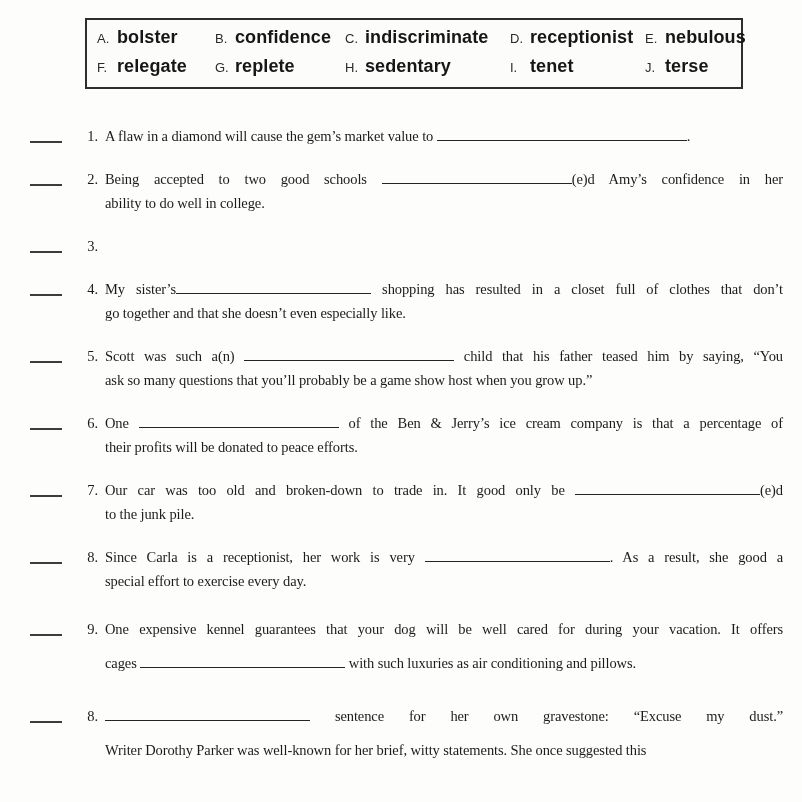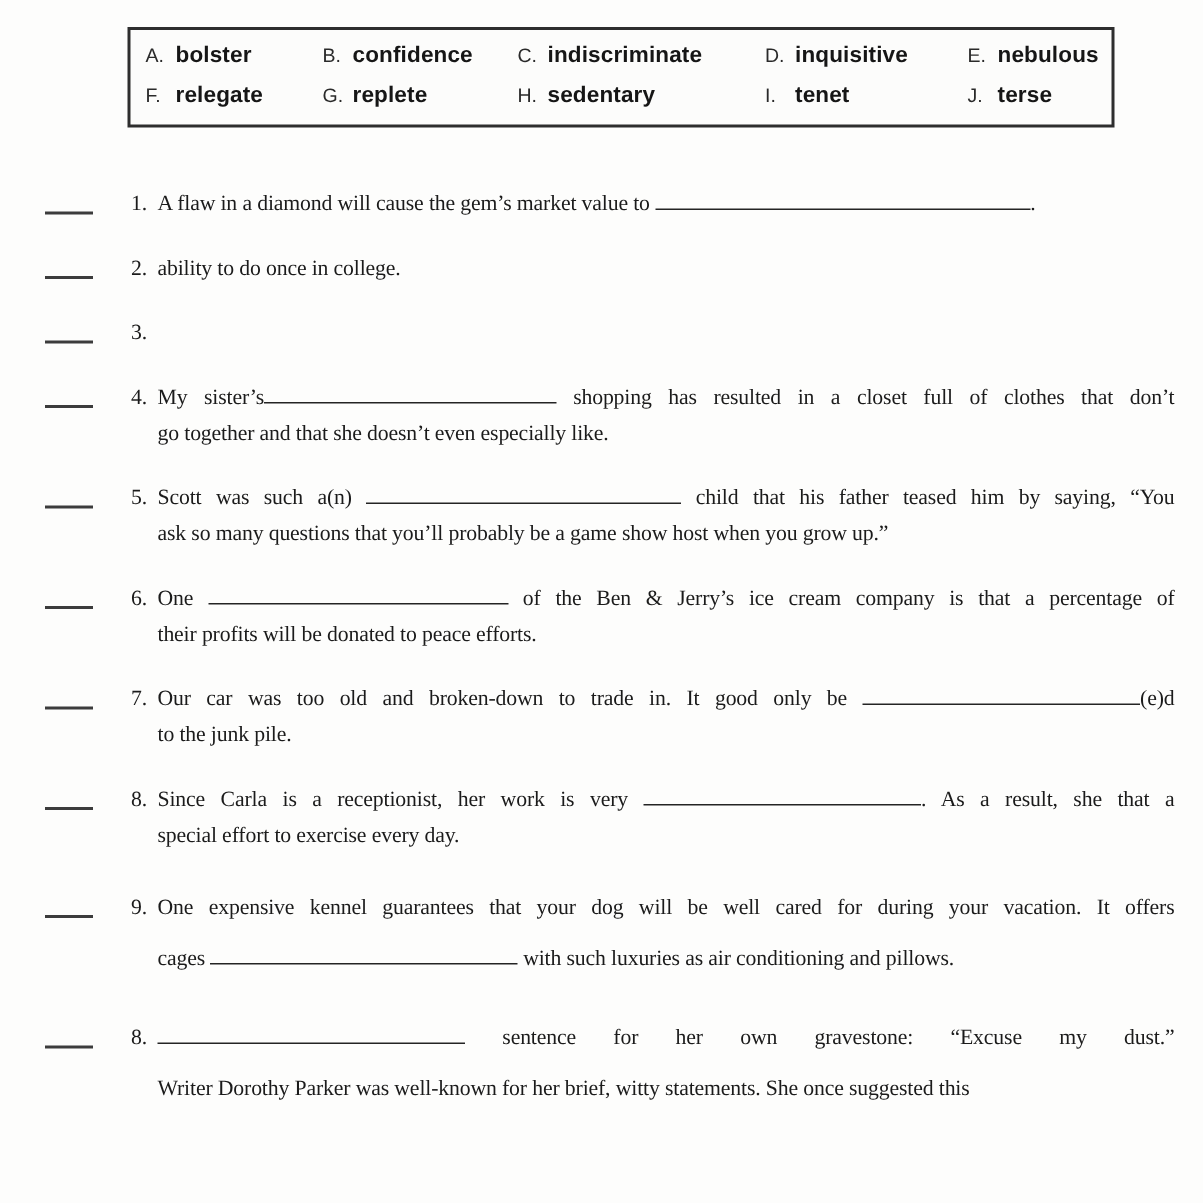--- a/index.html
+++ b/index.html
@@ -27,21 +27,21 @@
     row-gap:1px;
   }
   .wb-item{display:flex;align-items:baseline;line-height:26px;white-space:nowrap;}
   .wb-letter{
     font-family:"Liberation Sans", sans-serif;
     font-size:13px;color:#2a2a2a;
     width:20px;flex:none;
   }
   .wb-word{
     font-family:"Liberation Sans", sans-serif;
-    font-weight:bold;font-size:15px;
+    font-weight:bold;font-size:18px;
     letter-spacing:.1px;color:#161616;
   }
   
   .questions{position:absolute;left:0;top:124px;width:802px;}
   .question{
     display:flex;align-items:flex-start;
     padding-left:30px;
     margin-bottom:19px;
     font-size:14.5px;
     line-height:24px;
@@ -79,21 +79,21 @@
         <div class="wb-item">
           <span class="wb-letter">B.</span>
           <span class="wb-word">confidence</span>
         </div>
         <div class="wb-item">
           <span class="wb-letter">C.</span>
           <span class="wb-word">indiscriminate</span>
         </div>
         <div class="wb-item">
           <span class="wb-letter">D.</span>
-          <span class="wb-word">inquisitive</span>
+          <span class="wb-word">receptionist</span>
         </div>
         <div class="wb-item">
           <span class="wb-letter">E.</span>
           <span class="wb-word">nebulous</span>
         </div>
         <div class="wb-item">
           <span class="wb-letter">F.</span>
           <span class="wb-word">relegate</span>
         </div>
         <div class="wb-item">
@@ -122,21 +122,22 @@
         <div class="q-number">1.</div>
         <div class="q-text">
           <div class="q-line"><span>A flaw in a diamond will cause the gem’s market value to </span><span class="inline-blank" style="width: 250px;"></span><span>.</span></div>
         </div>
       </div>
       <div class="question">
         <div class="answer-blank"></div>
         <div class="ab-gap"></div>
         <div class="q-number">2.</div>
         <div class="q-text">
-          <div class="q-line"><span>ability to do once in college.</span></div>
+          <div class="q-line"><span>Being accepted to two good schools </span><span class="inline-blank" style="width: 190px;"></span><span>(e)d Amy’s confidence in her</span></div>
+          <div class="q-line"><span>ability to do well in college.</span></div>
         </div>
       </div>
       <div class="question">
         <div class="answer-blank"></div>
         <div class="ab-gap"></div>
         <div class="q-number">3.</div>
       </div>
       <div class="question">
         <div class="answer-blank"></div>
         <div class="ab-gap"></div>
@@ -171,21 +172,21 @@
         <div class="q-text">
           <div class="q-line"><span>Our car was too old and broken-down to trade in. It good only be </span><span class="inline-blank" style="width: 185px;"></span><span>(e)d</span></div>
           <div class="q-line"><span>to the junk pile.</span></div>
         </div>
       </div>
       <div class="question">
         <div class="answer-blank"></div>
         <div class="ab-gap"></div>
         <div class="q-number">8.</div>
         <div class="q-text">
-          <div class="q-line"><span>Since Carla is a receptionist, her work is very </span><span class="inline-blank" style="width: 185px;"></span><span>. As a result, she that a</span></div>
+          <div class="q-line"><span>Since Carla is a receptionist, her work is very </span><span class="inline-blank" style="width: 185px;"></span><span>. As a result, she good a</span></div>
           <div class="q-line"><span>special effort to exercise every day.</span></div>
         </div>
       </div>
       <div class="question">
         <div class="answer-blank"></div>
         <div class="ab-gap"></div>
         <div class="q-number">9.</div>
         <div class="q-text">
           <div class="q-line"><span>One expensive kennel guarantees that your dog will be well cared for during your vacation. It offers</span></div>
           <div class="q-line"><span>cages </span><span class="inline-blank" style="width: 205px;"></span><span> with such luxuries as air conditioning and pillows.</span></div>

